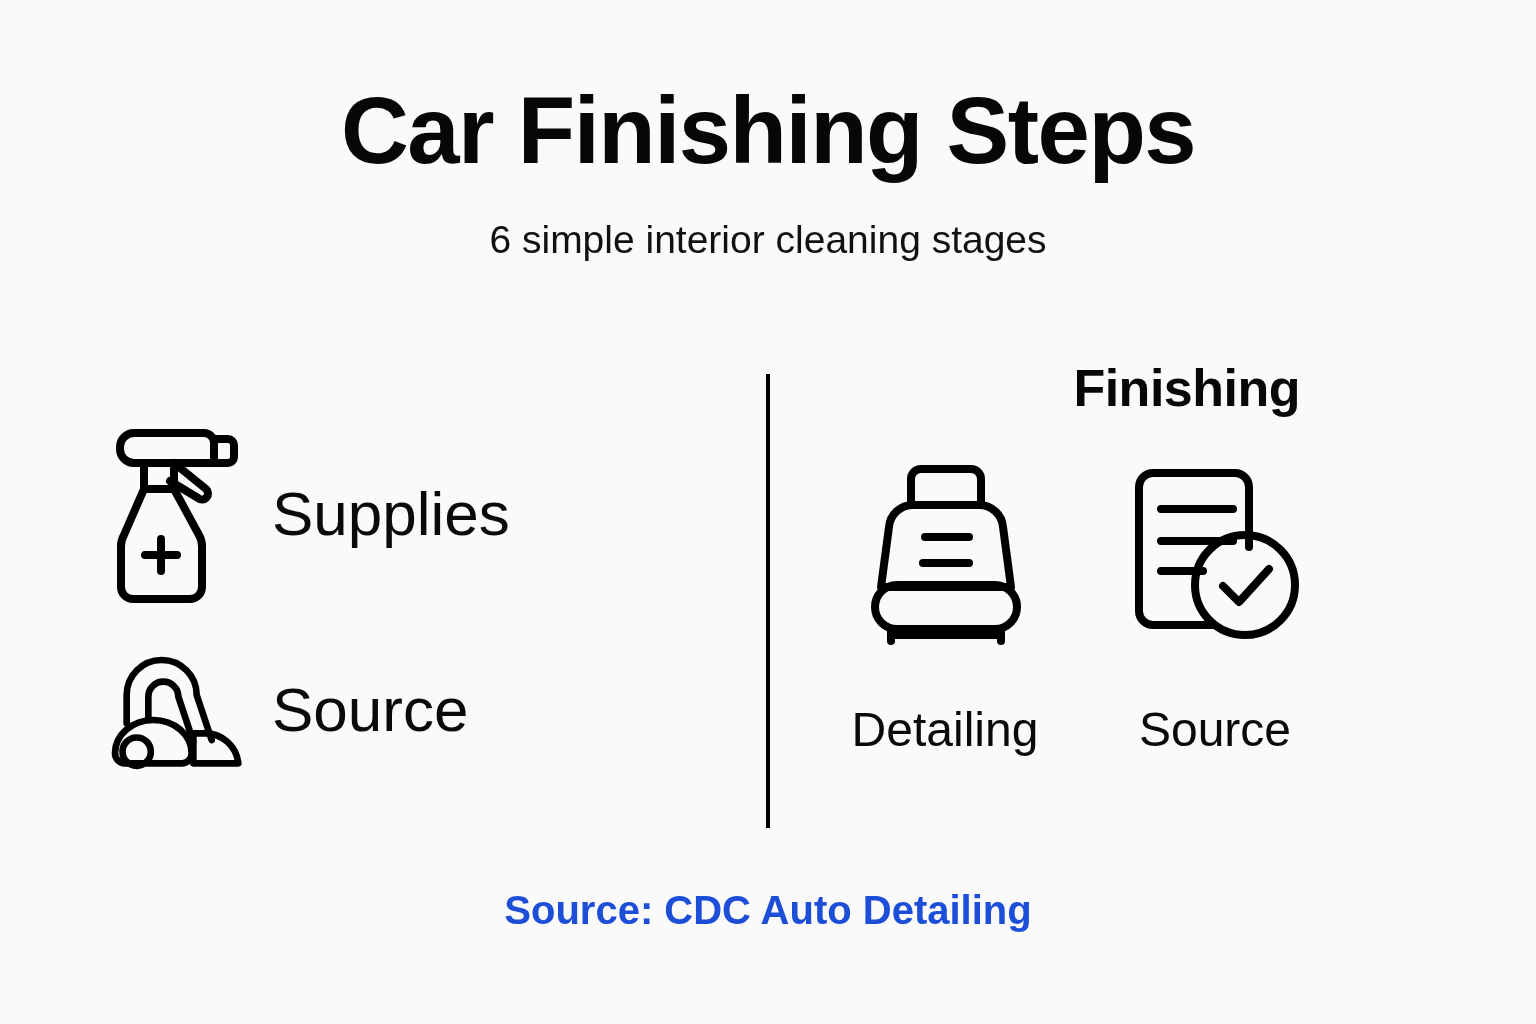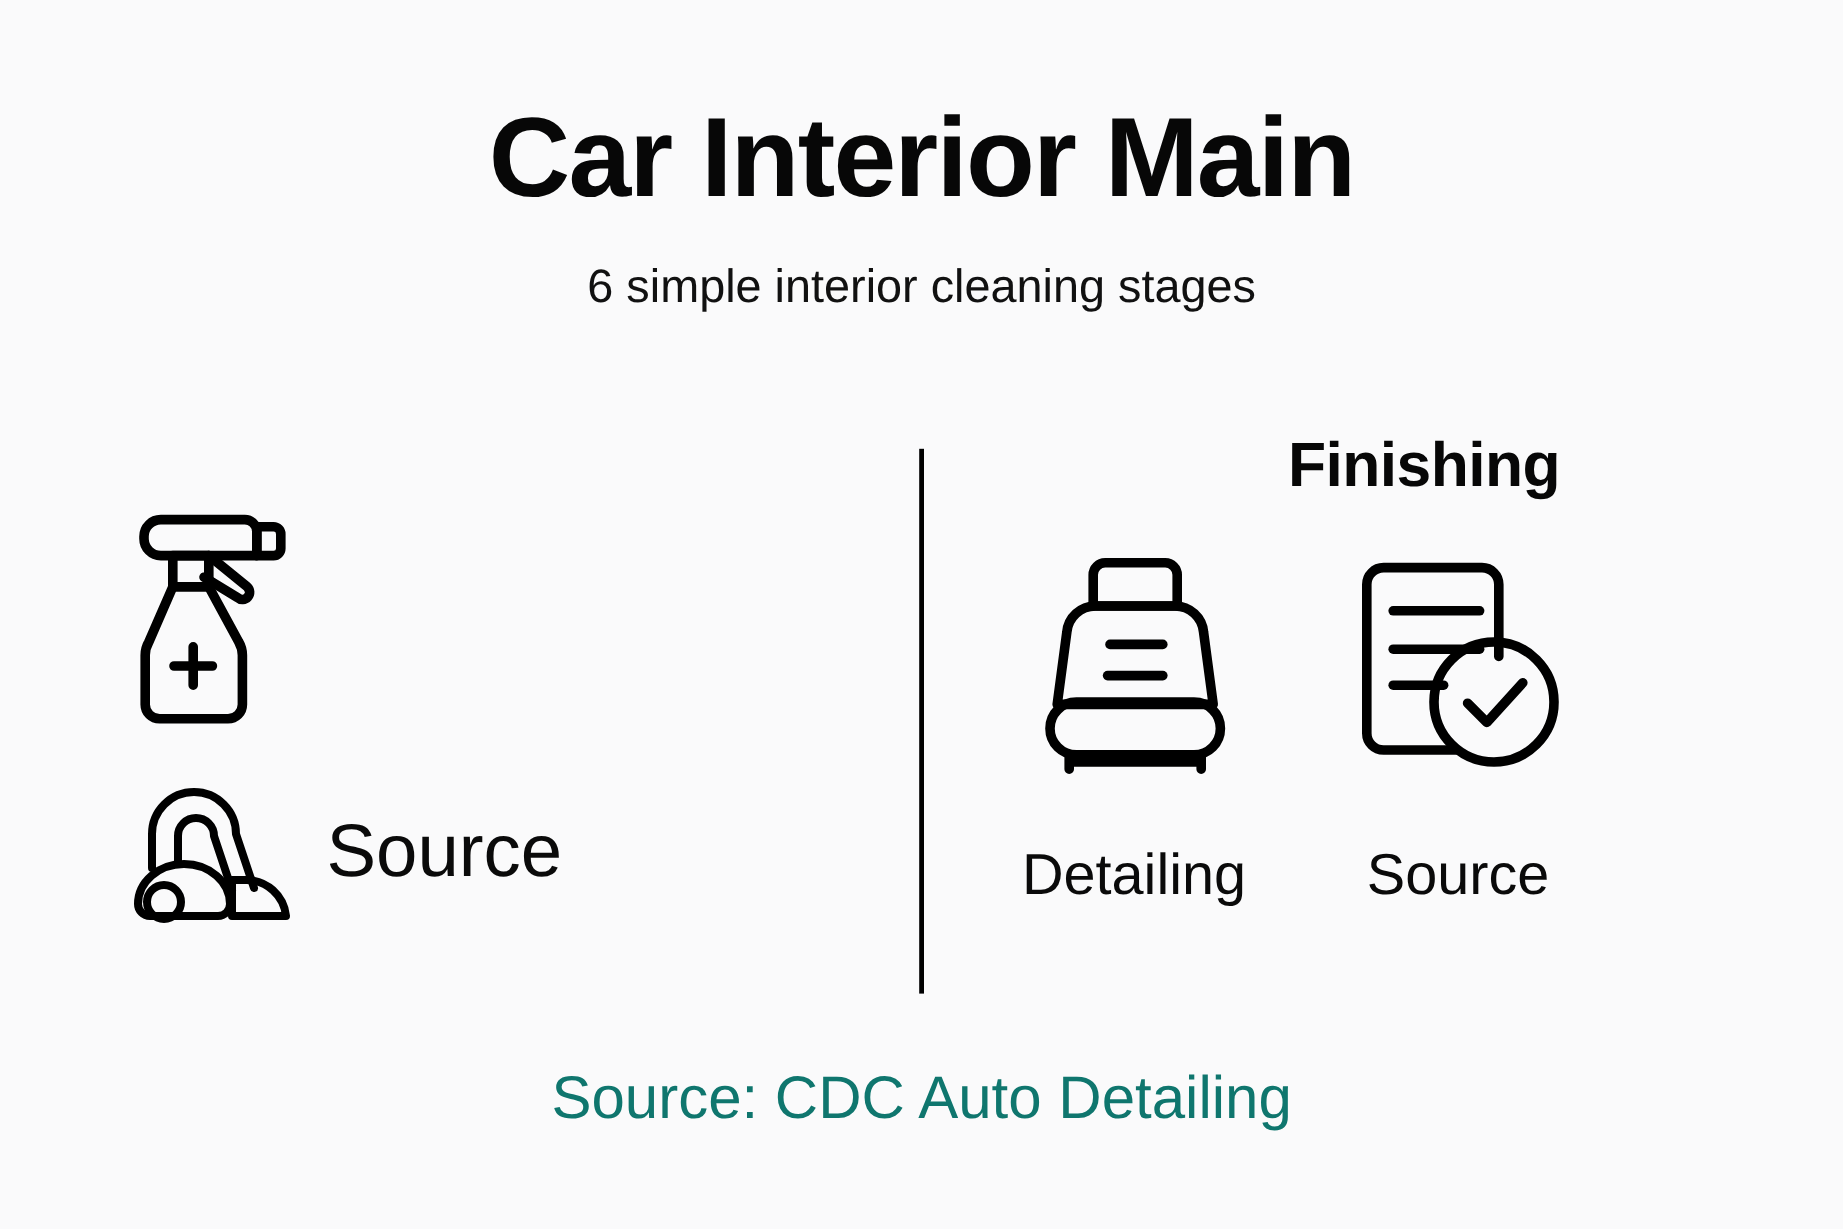--- a/index.html
+++ b/index.html
@@ -138,36 +138,36 @@
 
   
   .footer {
     position: absolute;
     top: 890px;
     left: 0;
     width: 1536px;
     text-align: center;
   }
   .source {
-    font-size: 50px;
-    font-weight: 400;
-    line-height: 1.0;
-    margin: 0;
-    color: #0f766e;
+    font-size: 40px;
+    font-weight: 700;
+    line-height: 1.0;
+    margin: 0;
+    color: #1d4ed8;
   }
 
   svg { display: block; }
 </style>
 </head>
 <body>
 
 <div class="poster">
 
   <div class="header">
-    <h1 class="title">Car Interior Main</h1>
+    <h1 class="title">Car Finishing Steps</h1>
     <p class="subtitle">6 simple interior cleaning stages</p>
   </div>
 
   <div class="columns">
 
     <div class="divider"></div>
 
     <div class="col col-left">
 
       <div class="rows">
@@ -183,20 +183,21 @@
               <path d="M74 44 L106 70 a6 6 0 0 1 -8 9 L70 62"></path>
 
               <path d="M44 44 h30 v26 h-30 Z"></path>
 
               <path d="M44 70 L24 116 a22 22 0 0 0 -3 11 V168 a12 12 0 0 0 12 12 H90 a12 12 0 0 0 12 -12 V127
                        a22 22 0 0 0 -3 -11 L74 70 Z"></path>
 
               <path d="M61 120 V152 M45 136 H77"></path>
             </svg>
           </div>
+          <div class="row-label">Supplies</div>
         </div>
 
         <div class="row">
           <div class="icon-box">
             <svg width="180" height="160" viewBox="0 0 180 160" fill="none" stroke="#000" stroke-width="8" stroke-linecap="round" stroke-linejoin="round">
 
               <path d="M32 96 V62 A42 42 0 0 1 74 20 A42 42 0 0 1 116 62 L134 116"></path>
 
               <path d="M58 92 V64 A18 18 0 0 1 76 46 A18 18 0 0 1 94 64 L112 118"></path>
 

